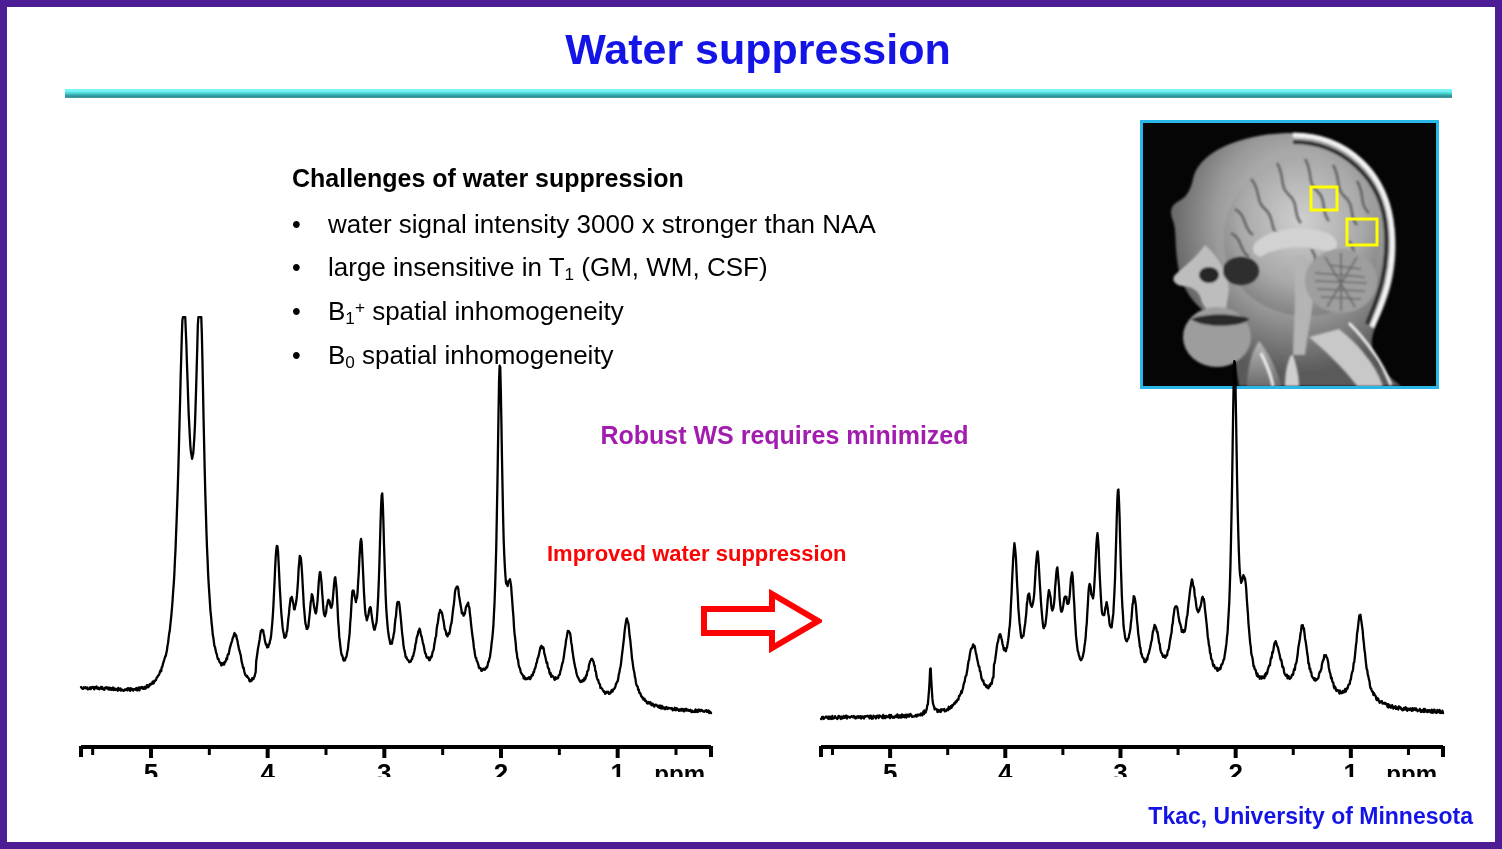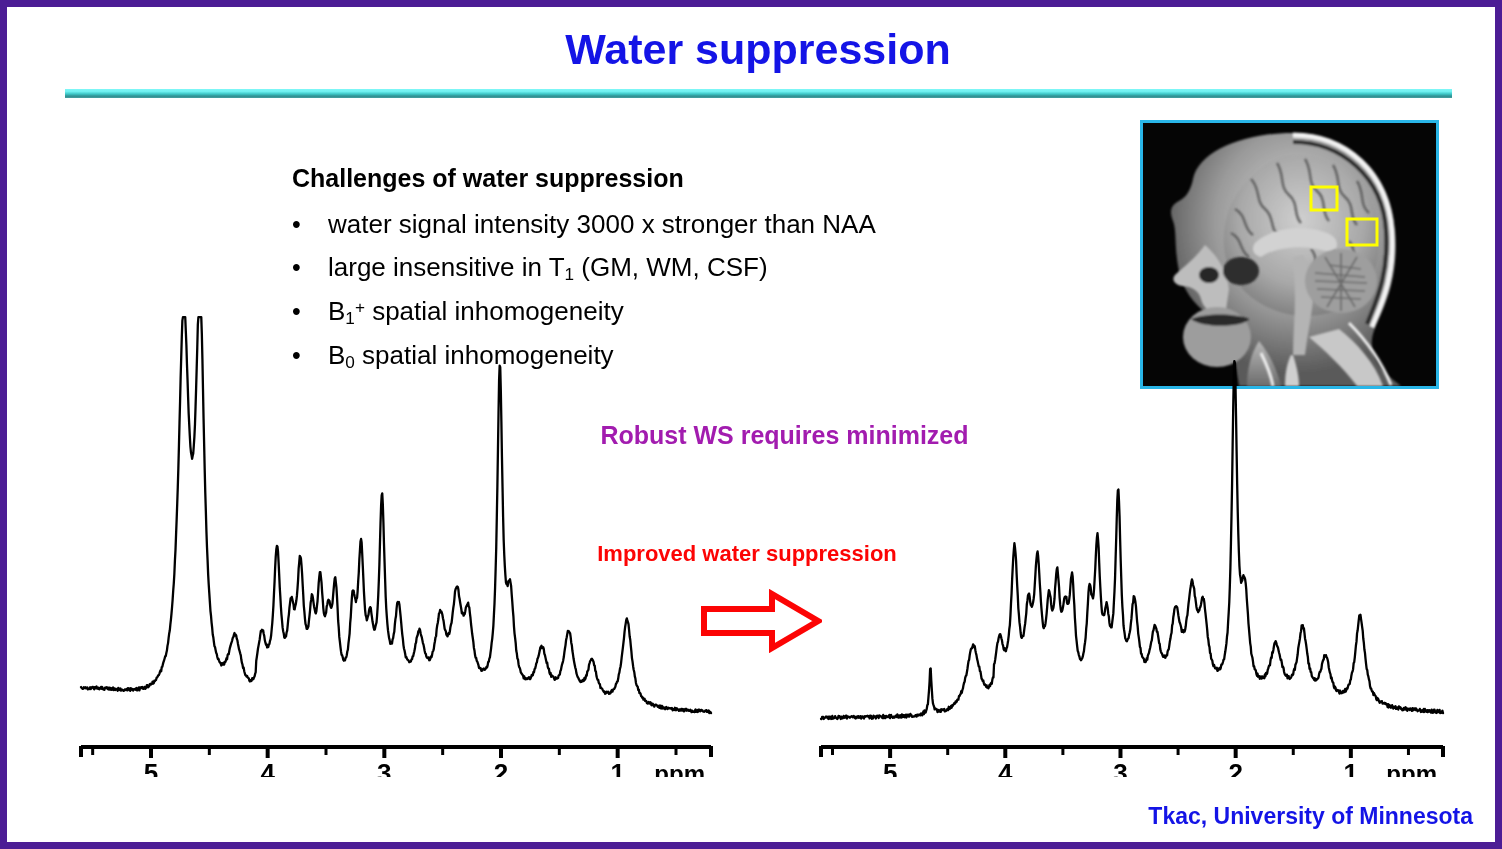--- a/index.html
+++ b/index.html
@@ -111,21 +111,20 @@
   }
   #blue-note sub { font-size: 0.66em; vertical-align: -0.22em; }
   #blue-note sup { font-size: 0.66em; vertical-align: 0.42em; }
 
   
   #red-note {
     position: absolute;
     left: 540px;
     top: 534px;
     width: 400px;
-    text-align: center;
     font-size: 22px;
     font-weight: bold;
     color: #fc0404;
   }
   #arrow-wrap {
     position: absolute;
     left: 693px;
     top: 582px;
     width: 122px;
     height: 64px;

